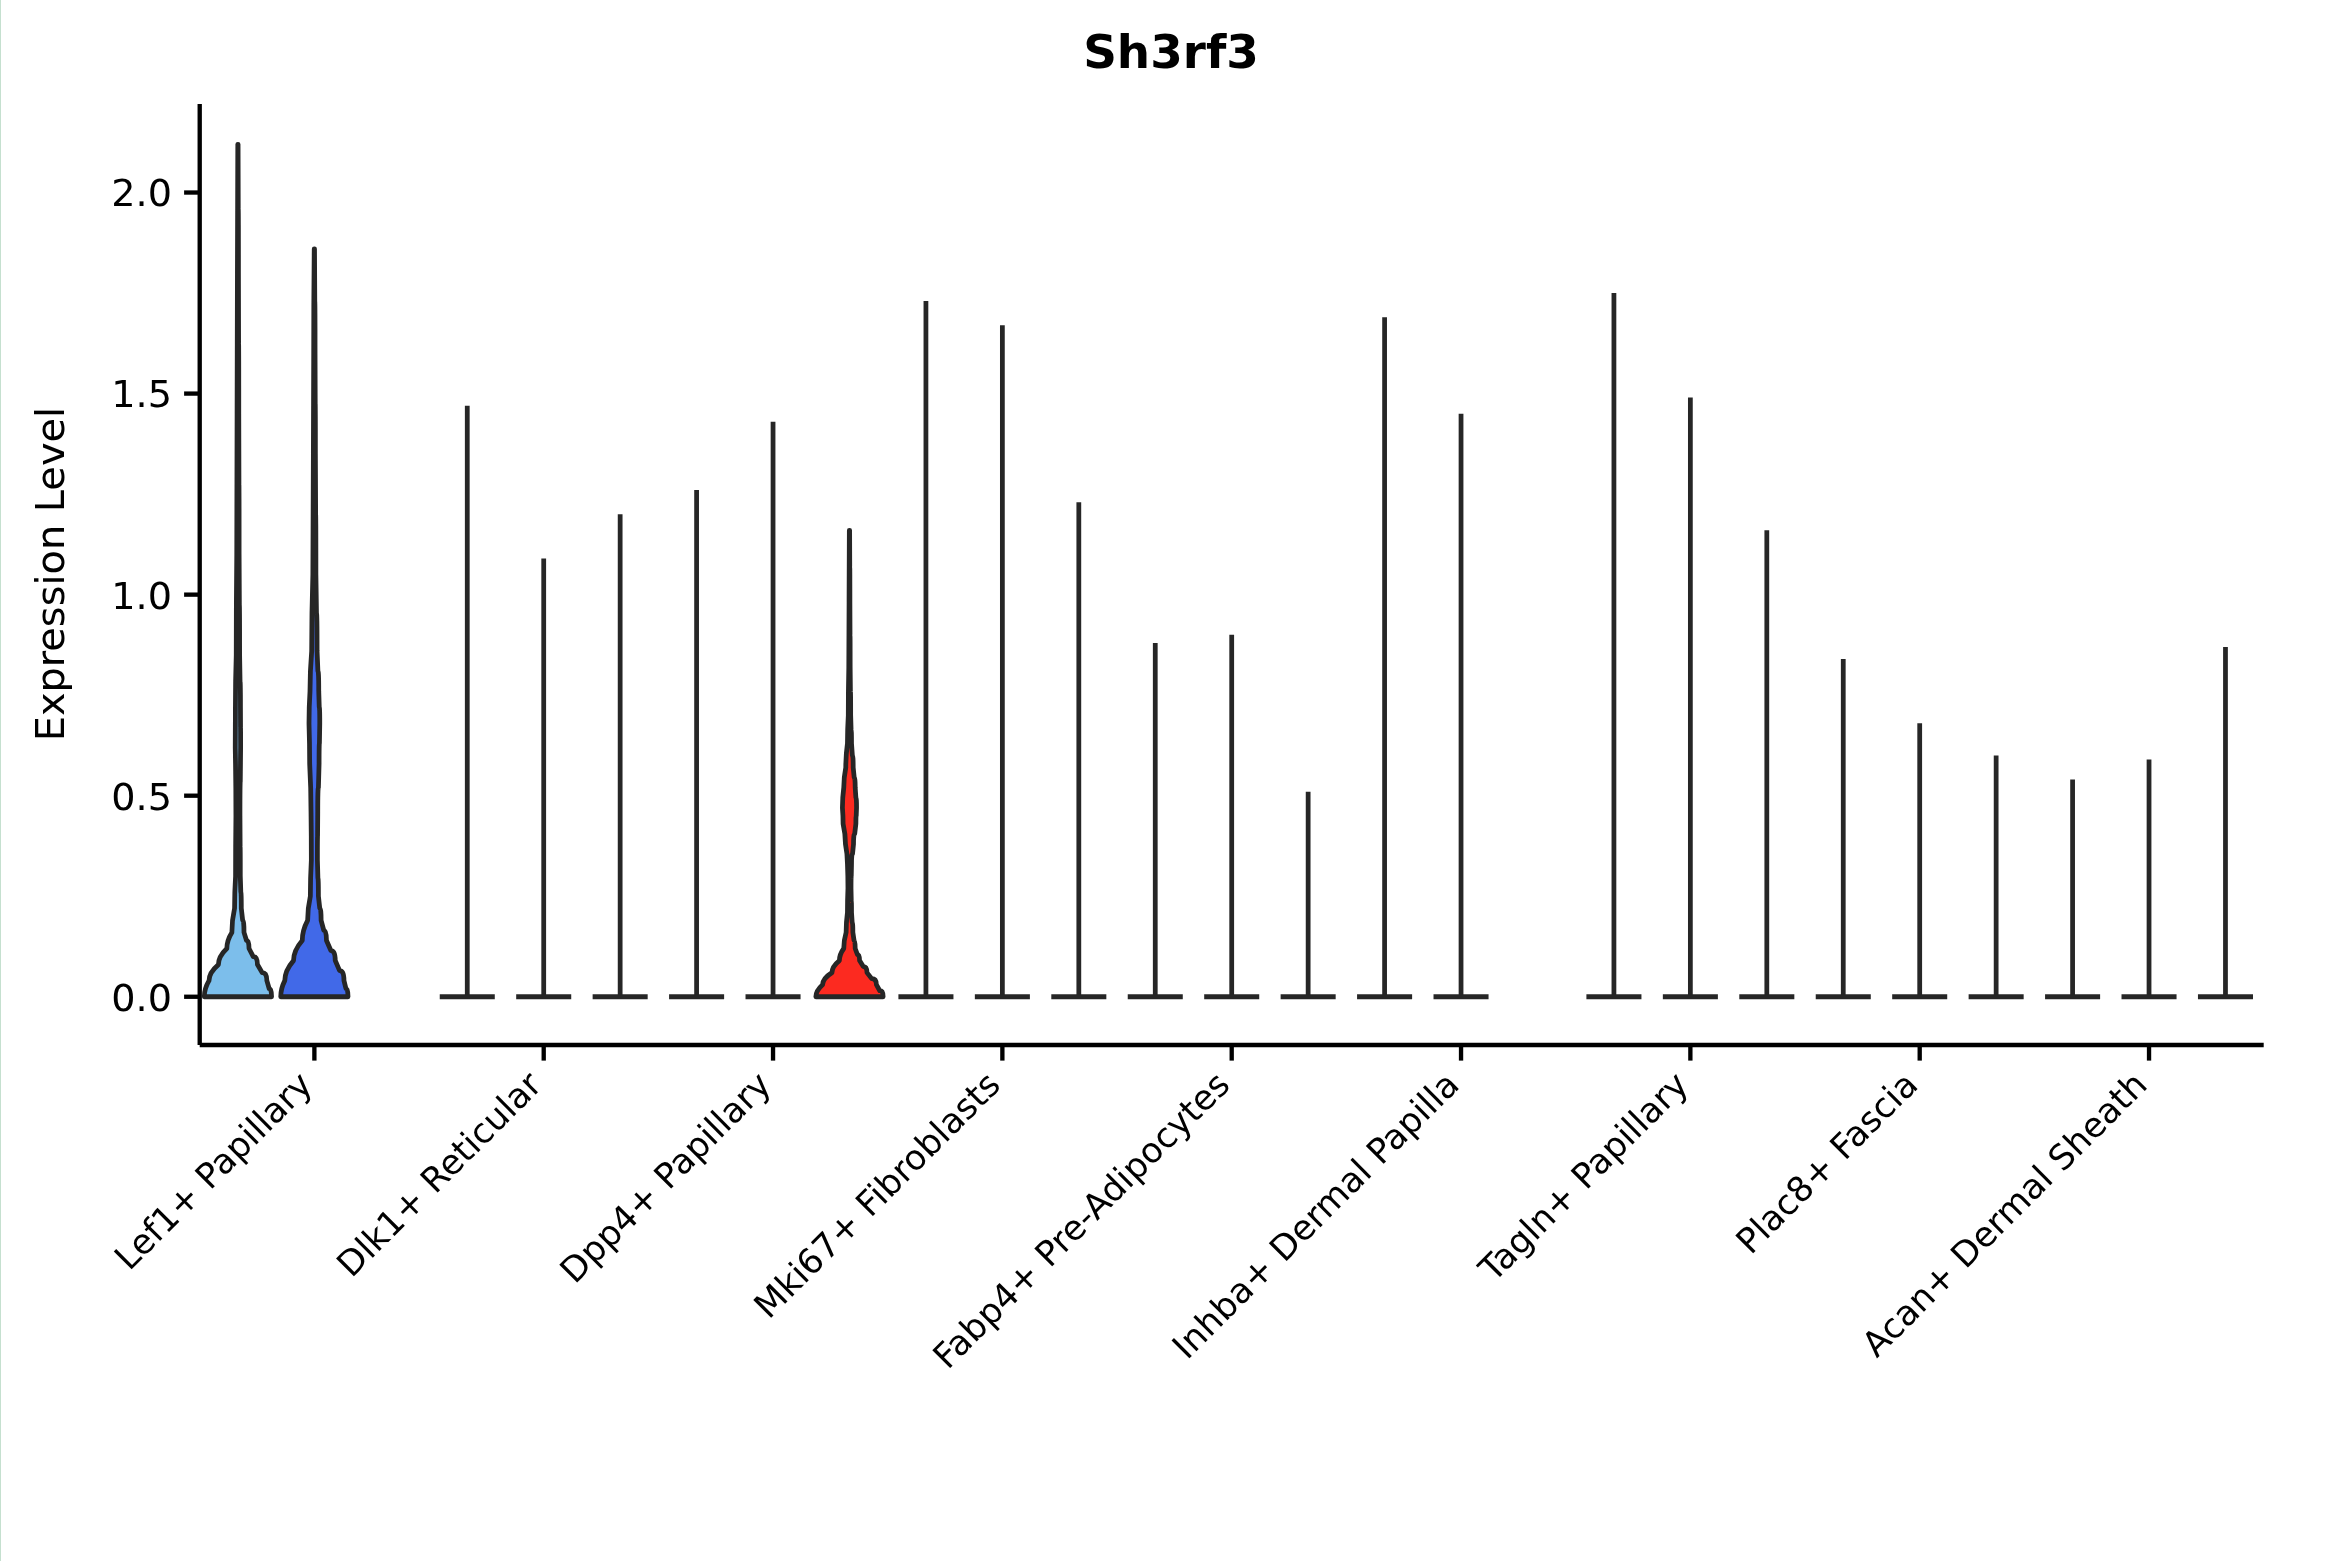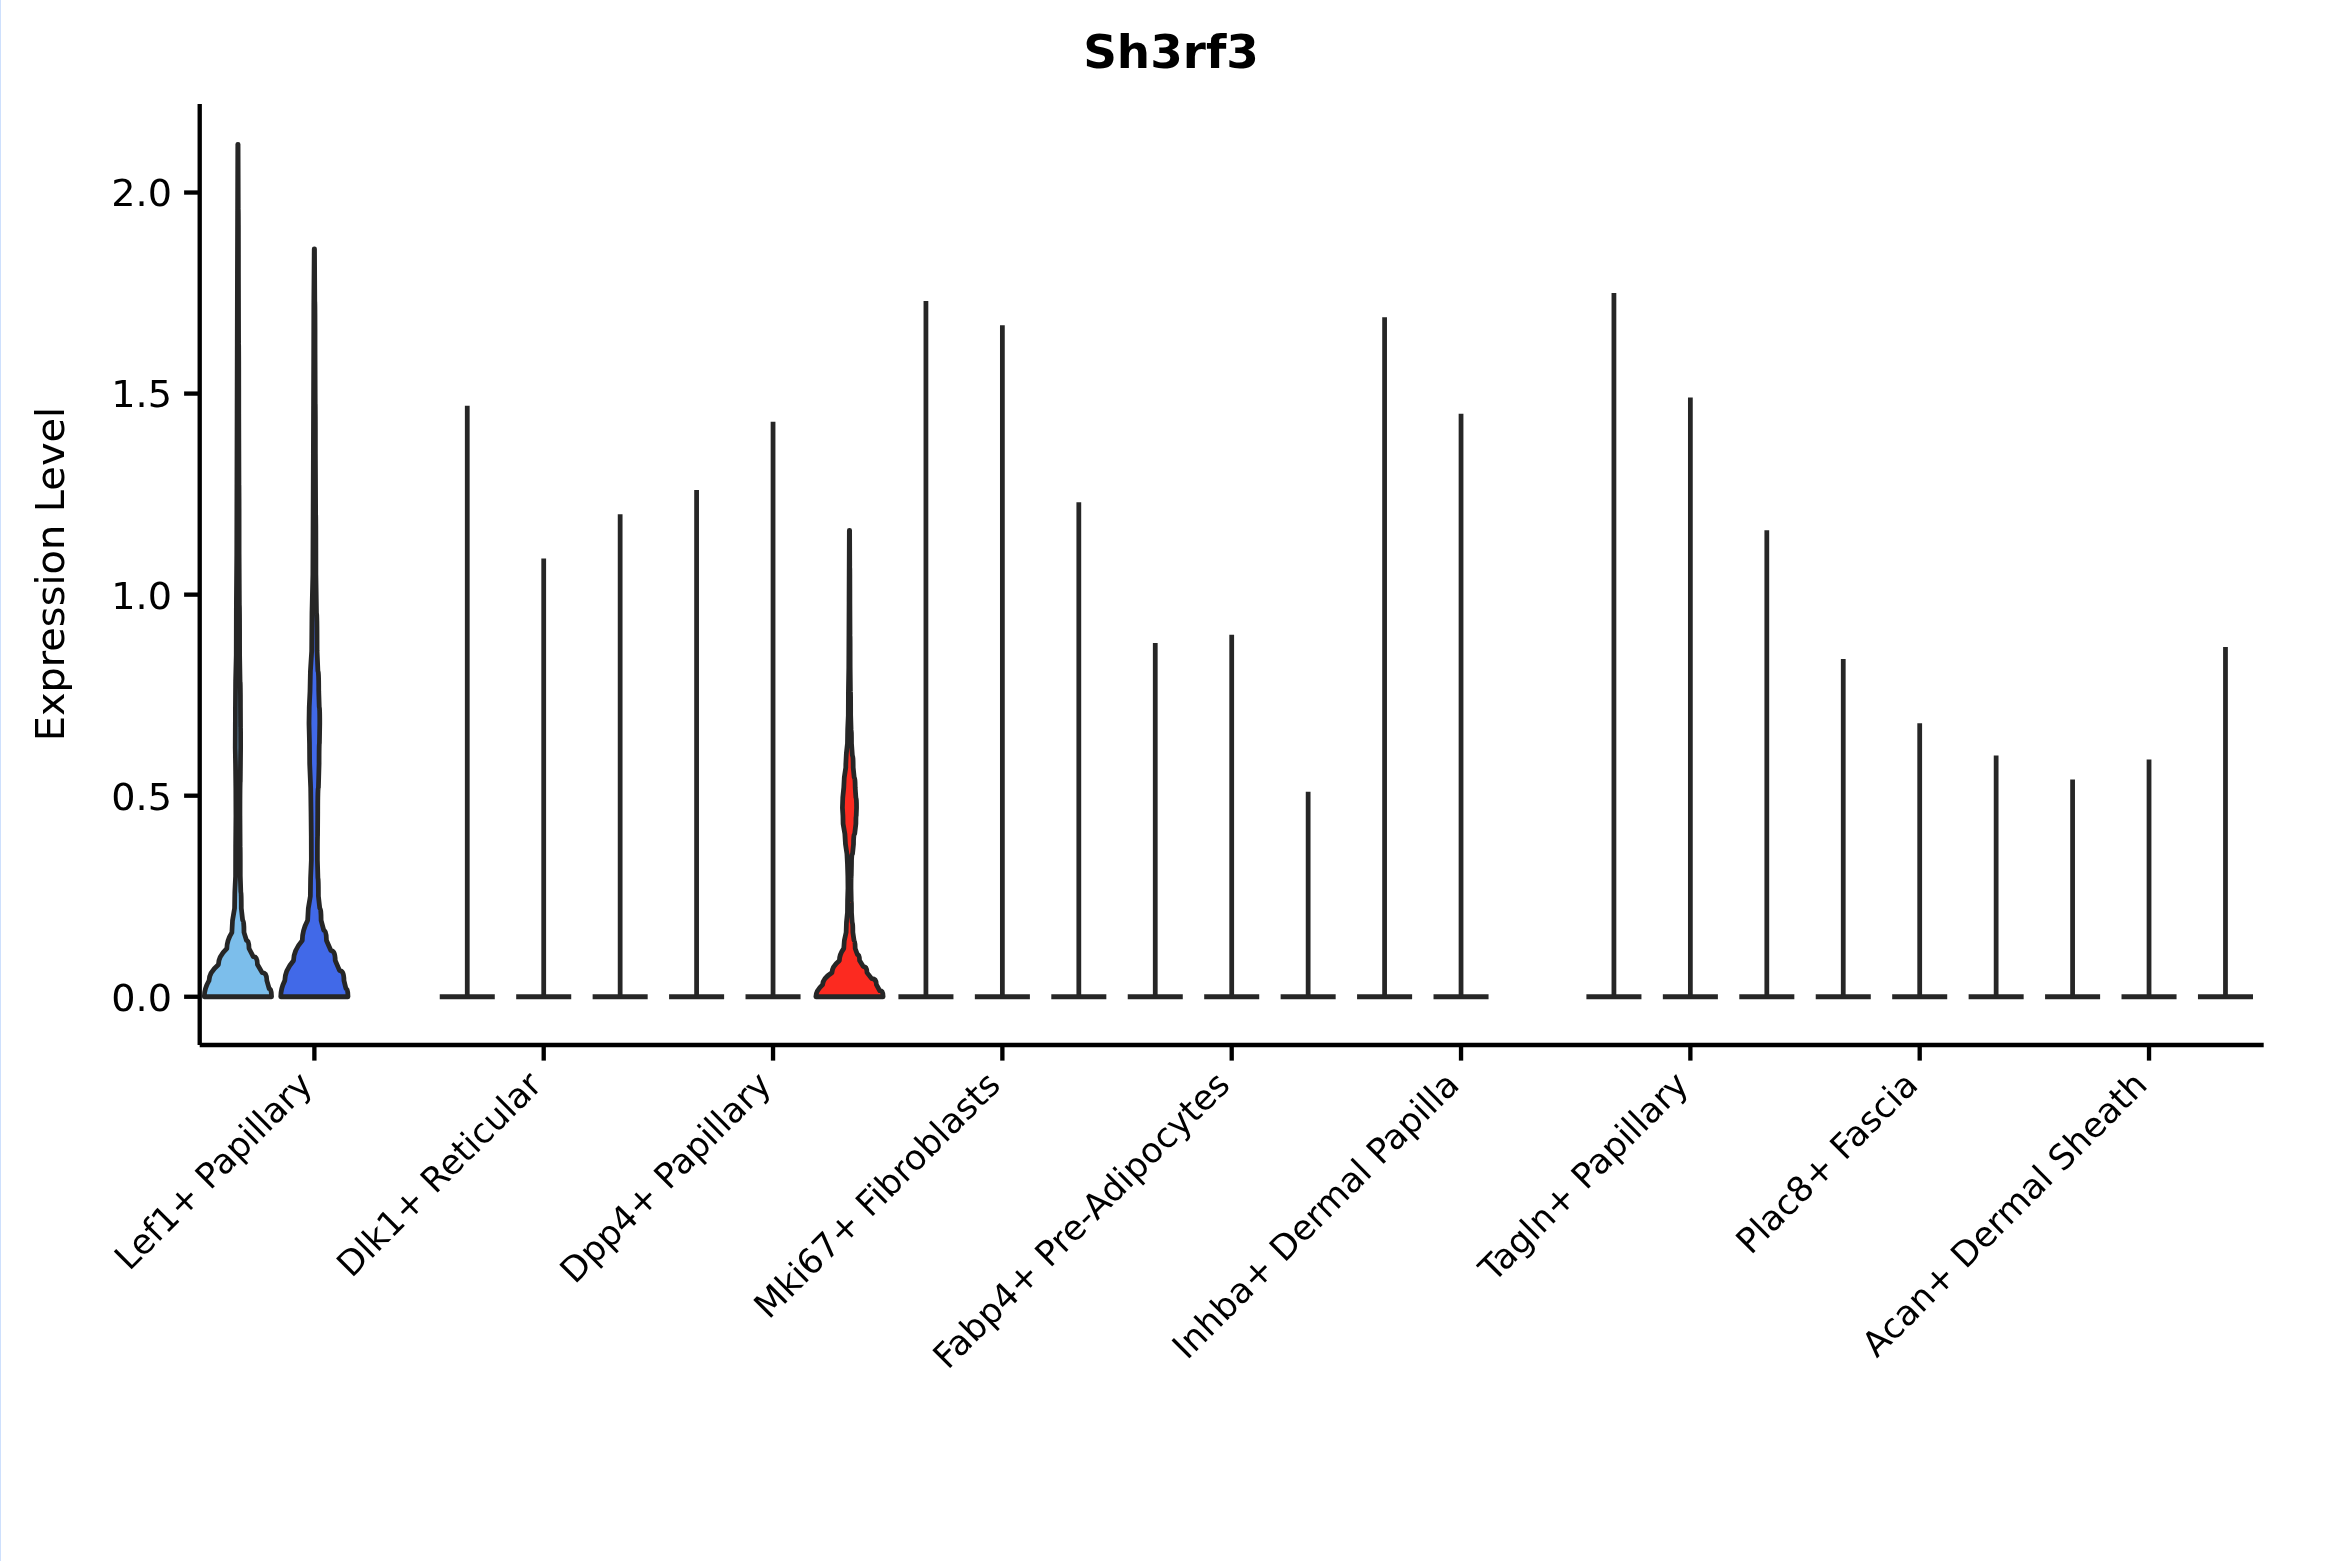--- a/index.html
+++ b/index.html
@@ -10,21 +10,21 @@
   body {
     width: 2342px;
     height: 1561px;
     font-family: "DejaVu Sans", sans-serif;
     overflow: hidden;
   }
   #figure {
     position: relative;
     width: 2342px;
     height: 1561px;
-    background: #3b82f6;
+    background: #15803d;
   }
   #plot-svg {
     position: absolute;
     top: 0;
     left: 0;
     width: 2342px;
     height: 1561px;
   }
   .chart-title {
     font-family: "DejaVu Sans", sans-serif;

